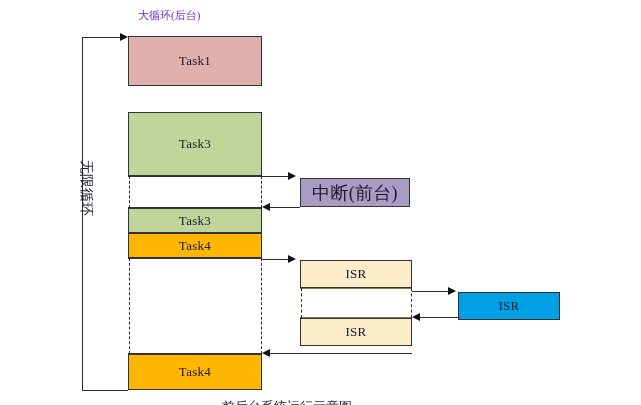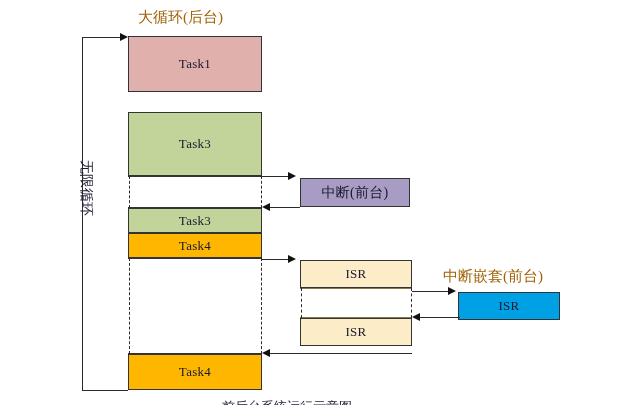--- a/index.html
+++ b/index.html
@@ -28,29 +28,29 @@
     box-sizing: border-box;
     border: 1px solid #333333;
     display: flex;
     align-items: center;
     justify-content: center;
     font-size: 13px;
     letter-spacing: .3px;
     white-space: nowrap;
   }
   .box.cn {
-    font-size: 14px;
+    font-size: 18px;
   }
 
   
   .title {
     position: absolute;
-    font-size: 15px;
+    font-size: 11px;
     white-space: nowrap;
-    color: #a16207;
+    color: #6d28d9;
   }
 
   
   .vlabel {
     position: absolute;
     font-size: 14px;
     white-space: nowrap;
     transform-origin: 0 0;
     transform: rotate(90deg);
     color: #1a1a2e;
@@ -97,32 +97,31 @@
     color: #1a1a2e;
   }
 </style>
 </head>
 <body>
 
 <div class="stage">
 
   <div class="title" style="left:138px; top:8px;">大循环(后台)</div>
 
-  <div class="title" style="left:443px; top:267px;">中断嵌套(前台)</div>
 
   <div class="vline" style="left:82px; top:37px; height:354px;"></div>
 
   <div class="hline" style="left:82px; top:37px; width:44px;"></div>
   <div class="arrow-r" style="left:120px; top:32.5px;"></div>
 
   <div class="hline" style="left:82px; top:390px; width:46px;"></div>
 
   <div class="vlabel" style="left:95px; top:160px;">无限循环</div>
 
-  <div class="box" style="left:128px; top:36px; width:134px; height:56px; background:#dfb0ac;">Task1</div>
+  <div class="box" style="left:128px; top:36px; width:134px; height:50px; background:#dfb0ac;">Task1</div>
 
 
   <div class="box" style="left:128px; top:112px; width:134px; height:64px; background:#c2d49a;">Task3</div>
 
   <div style="position:absolute; left:128px; top:176px; width:134px; height:32px;
               background:#ffffff; border-top:1px solid #333; border-bottom:1px solid #333;
               box-sizing:border-box;"></div>
 
   <div class="box" style="left:128px; top:208px; width:134px; height:25px; background:#c2d49a;">Task3</div>
 

